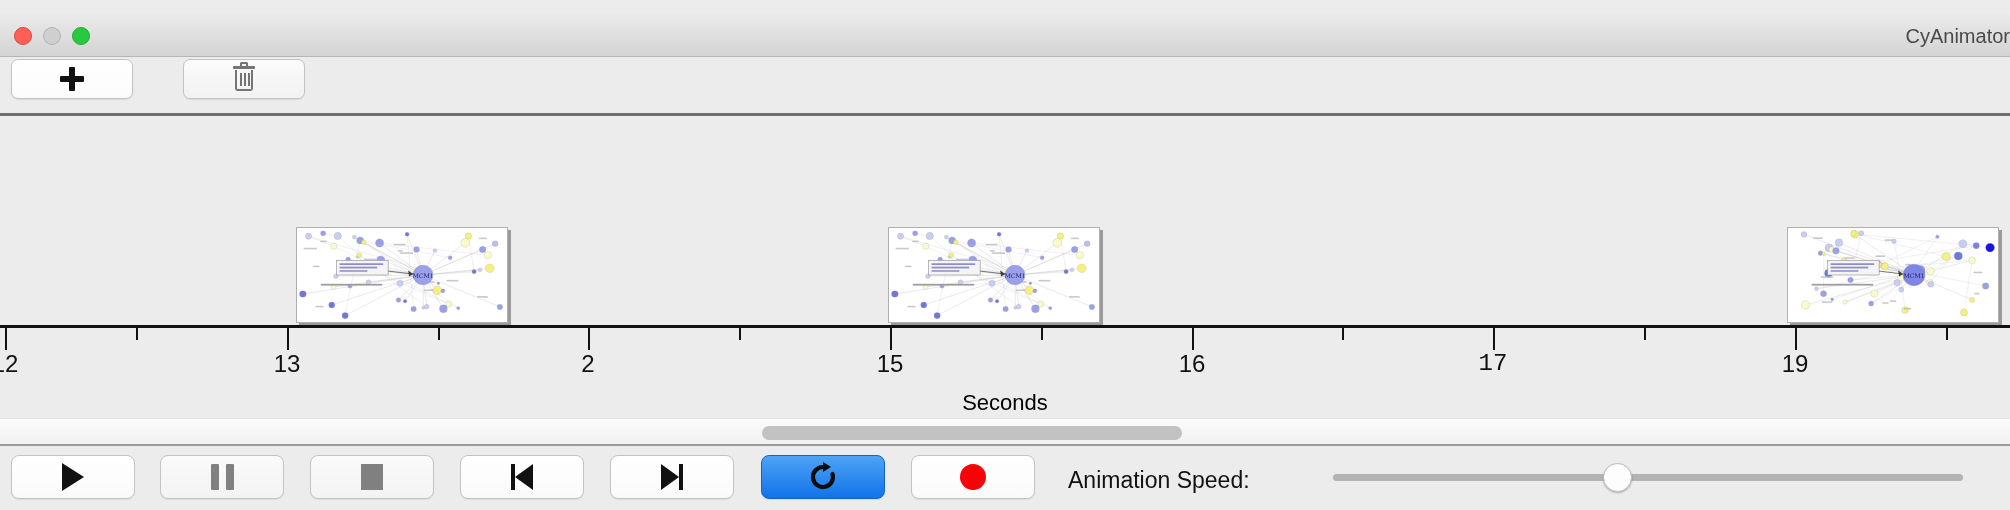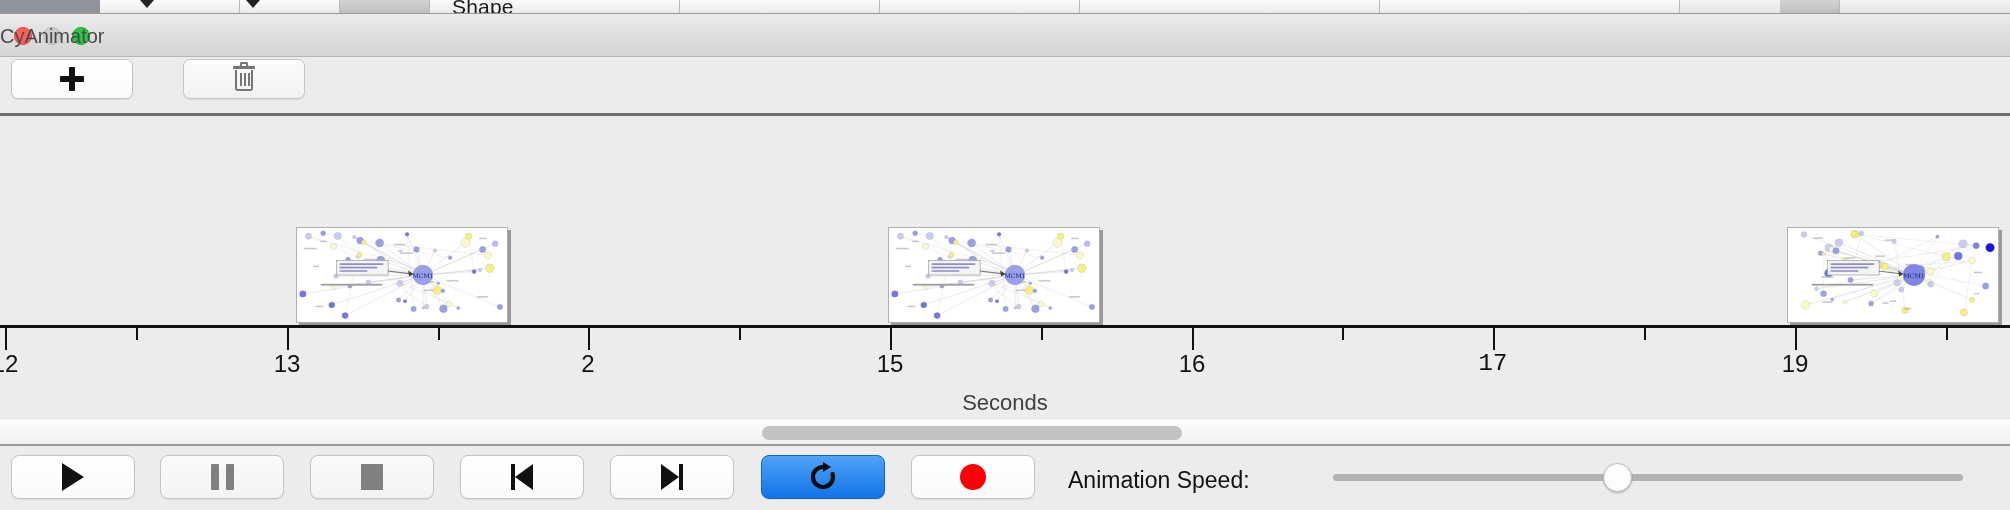--- a/index.html
+++ b/index.html
@@ -46,21 +46,21 @@
     position:absolute; top:14px; left:0; width:2010px; height:43px;
     background:linear-gradient(#ebebeb,#d3d3d3);
     border-bottom:1px solid #b6b6b6;
   }
   .traffic{ position:absolute; top:13px; left:14px; display:flex; gap:11px; }
   .tl{ width:18px;height:18px;border-radius:50%; }
   .tl.red{ background:#ff5f57; border:1px solid #e0443e; }
   .tl.yellow{ background:#cfcfcf; border:1px solid #b5b5b5; }
   .tl.green{ background:#28c840; border:1px solid #1dad2b; }
   .win-title{
-    position:absolute; left:0; right:0; top:11px; text-align:left;
+    position:absolute; left:0; right:0; top:11px; text-align:right;
     font-size:20px; color:#4a4a4a;
   }
 
   
   .toolbar{
     position:absolute; top:57px; left:0; width:2010px; height:56px;
     background:#ececec;
   }
   .btn{
     position:absolute;
@@ -136,21 +136,21 @@
     position:absolute; top:3px; width:2px; background:#111;
   }
   .axis .tick.major{ height:22px; }
   .axis .tick.minor{ height:12px; }
   .axis .lbl{
     position:absolute; top:25px; font-size:24px; color:#111;
     transform:translateX(-50%); white-space:nowrap;
   }
   .axis .axis-title{
     position:absolute; top:65px; left:0; width:2010px;
-    text-align:center; font-size:22px; color:#404040;
+    text-align:center; font-size:22px; color:#000000;
   }
 
   
   .hscroll{
     position:absolute; top:418px; left:0; width:2010px; height:28px;
     background:linear-gradient(#fcfcfc,#f1f1f1);
     border-top:1px solid #e3e3e3;
     border-bottom:2px solid #9a9a9a;
   }
   .hscroll .thumb{
@@ -198,36 +198,20 @@
     position:absolute; top:-11px; width:29px;height:29px;border-radius:50%;
     background:#fdfdfd; border:1px solid #bdbdbd;
     box-shadow:0 1px 2px rgba(0,0,0,.25);
   }
 </style>
 </head>
 <body>
 
 <div id="app">
 
-  <div class="bg-strip">
-    <div class="bg-dark"></div>
-    <div class="bg-cell" style="left:100px;width:140px;"></div>
-    <div class="bg-cell" style="left:240px;width:100px;"></div>
-    <div class="bg-cell bg-sel" style="left:340px;width:90px;"></div>
-    <div class="bg-cell" style="left:430px;width:250px;"></div>
-    <div class="bg-cell" style="left:680px;width:200px;"></div>
-    <div class="bg-cell" style="left:880px;width:200px;"></div>
-    <div class="bg-cell" style="left:1080px;width:300px;"></div>
-    <div class="bg-cell" style="left:1380px;width:300px;"></div>
-    <div class="bg-cell bg-sel" style="left:1780px;width:60px;"></div>
-    <div class="bg-caret" style="left:140px;"></div>
-    <div class="bg-caret" style="left:246px;"></div>
-    <div class="bg-text" style="left:452px;">Shape</div>
-    <div class="bg-line"></div>
-  </div>
 
   <div class="titlebar">
     <div class="traffic">
       <div class="tl red"></div>
       <div class="tl yellow"></div>
       <div class="tl green"></div>
     </div>
     <div class="win-title">CyAnimator</div>
   </div>
 

